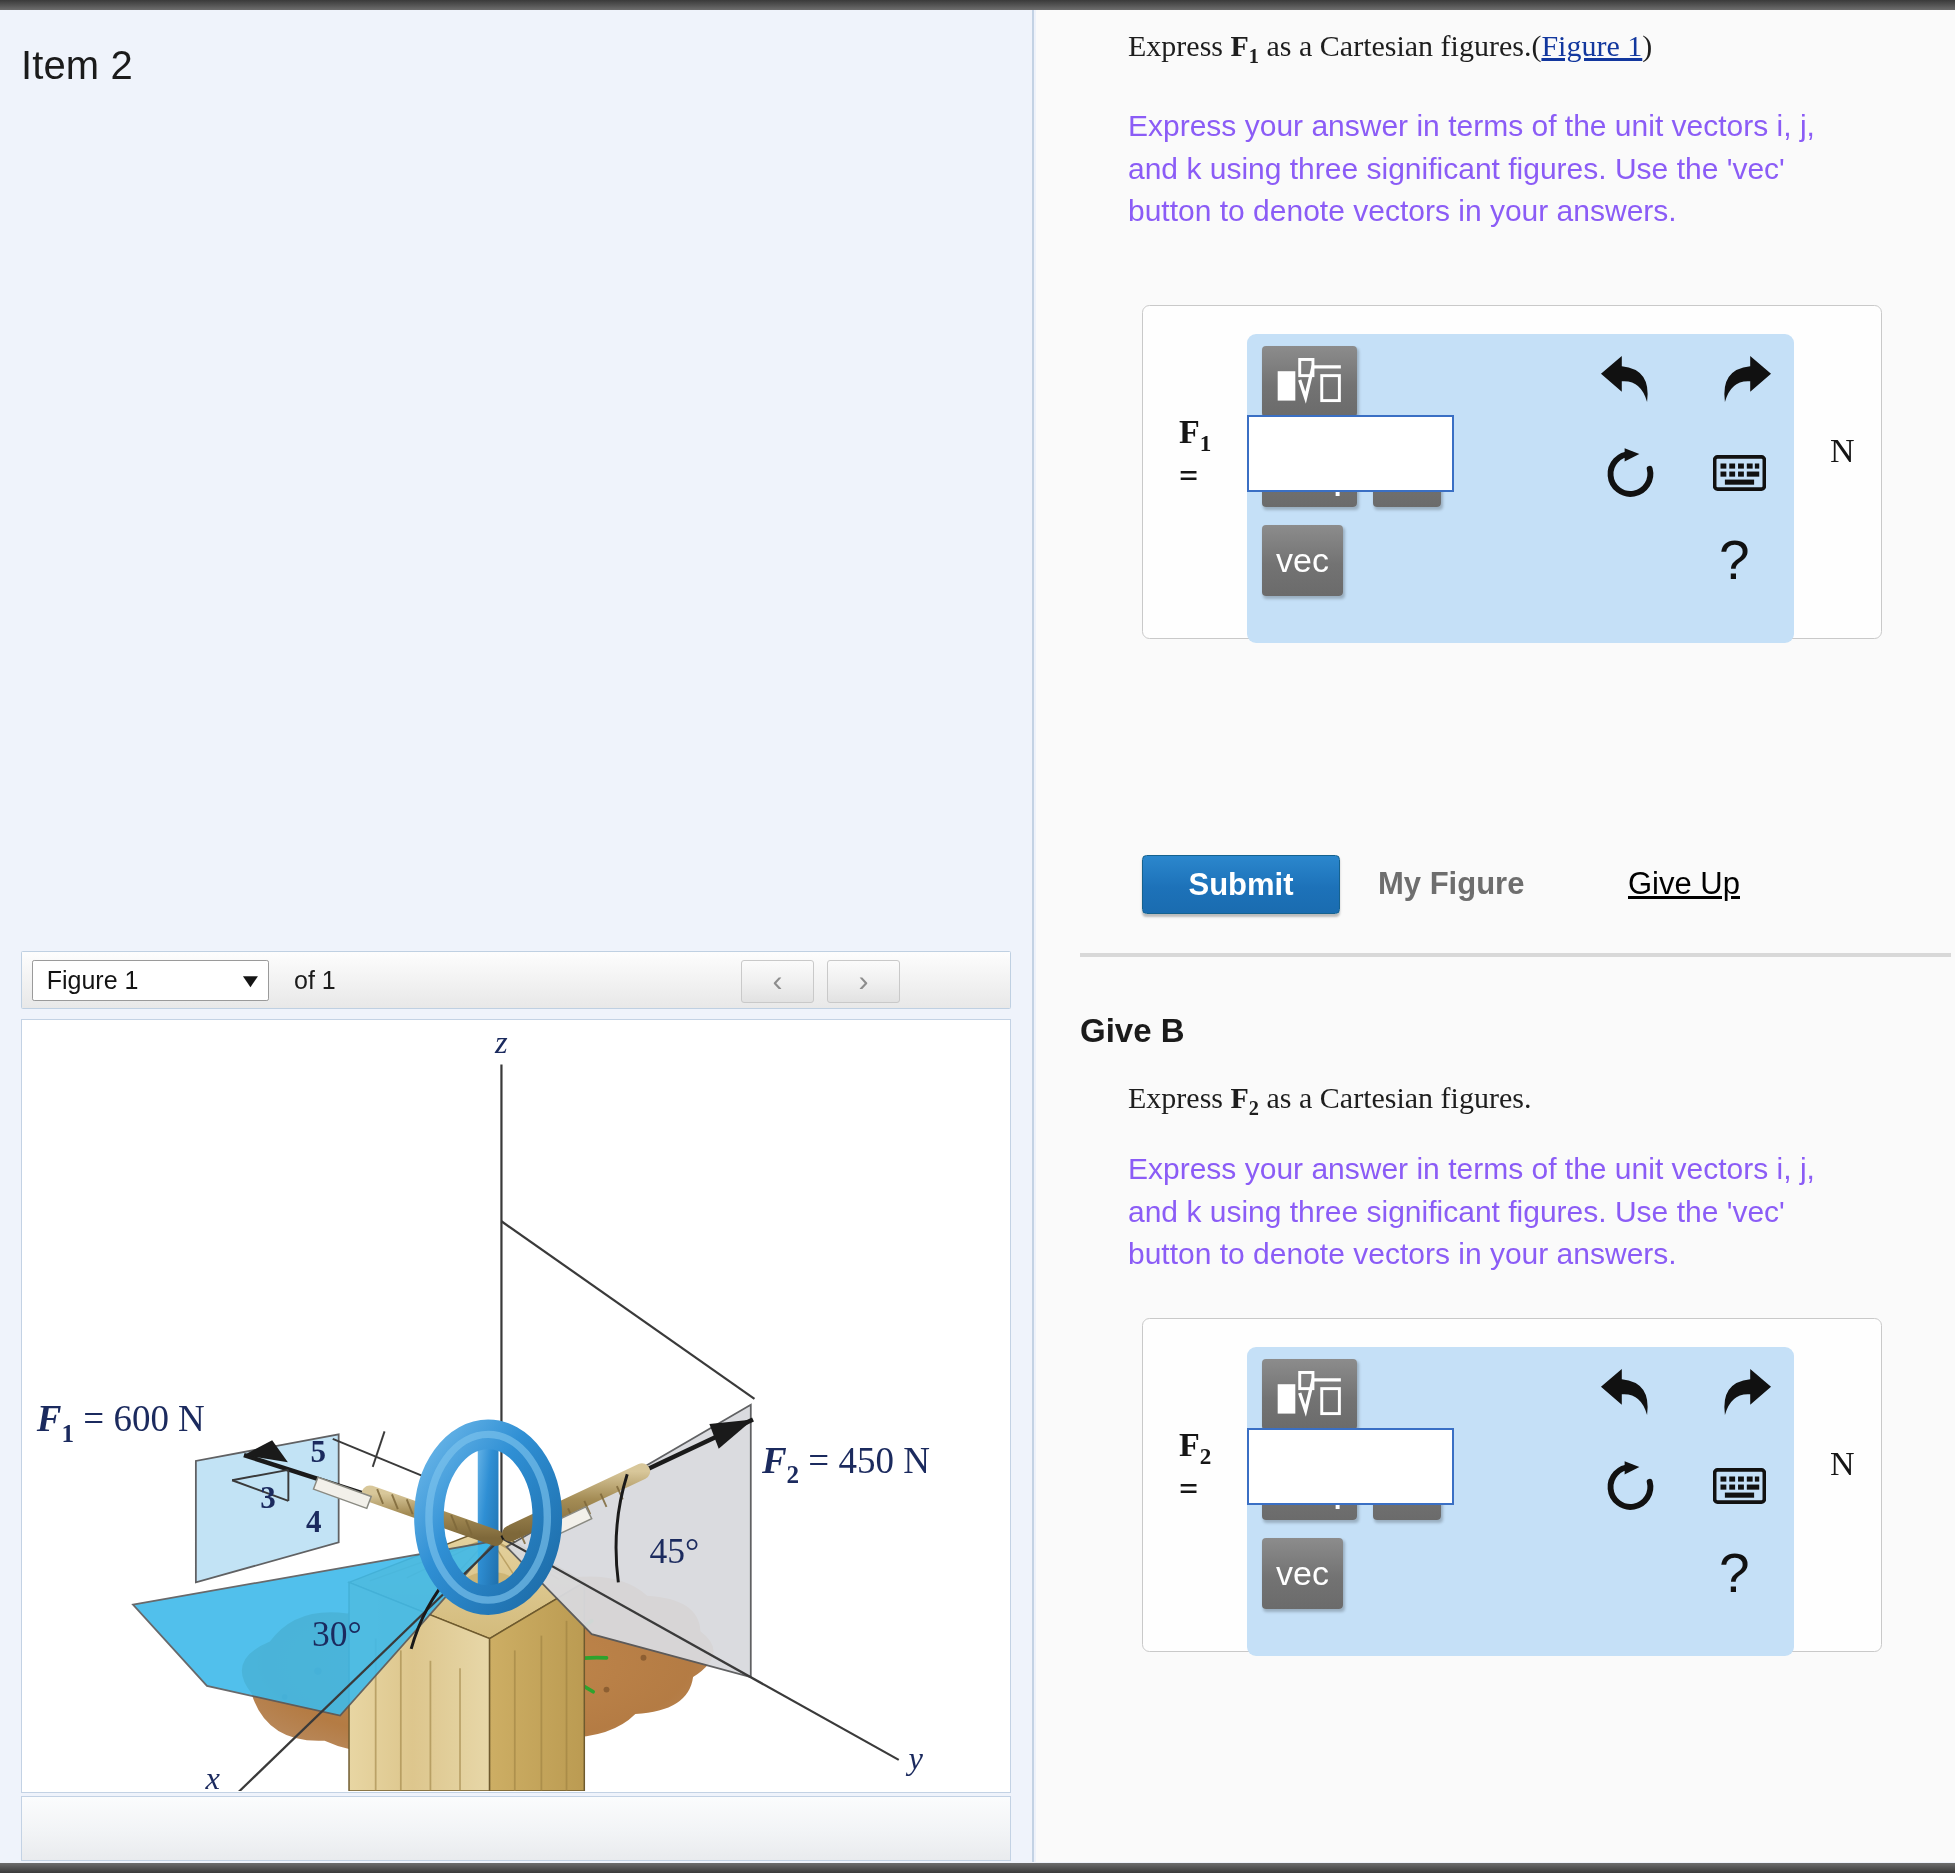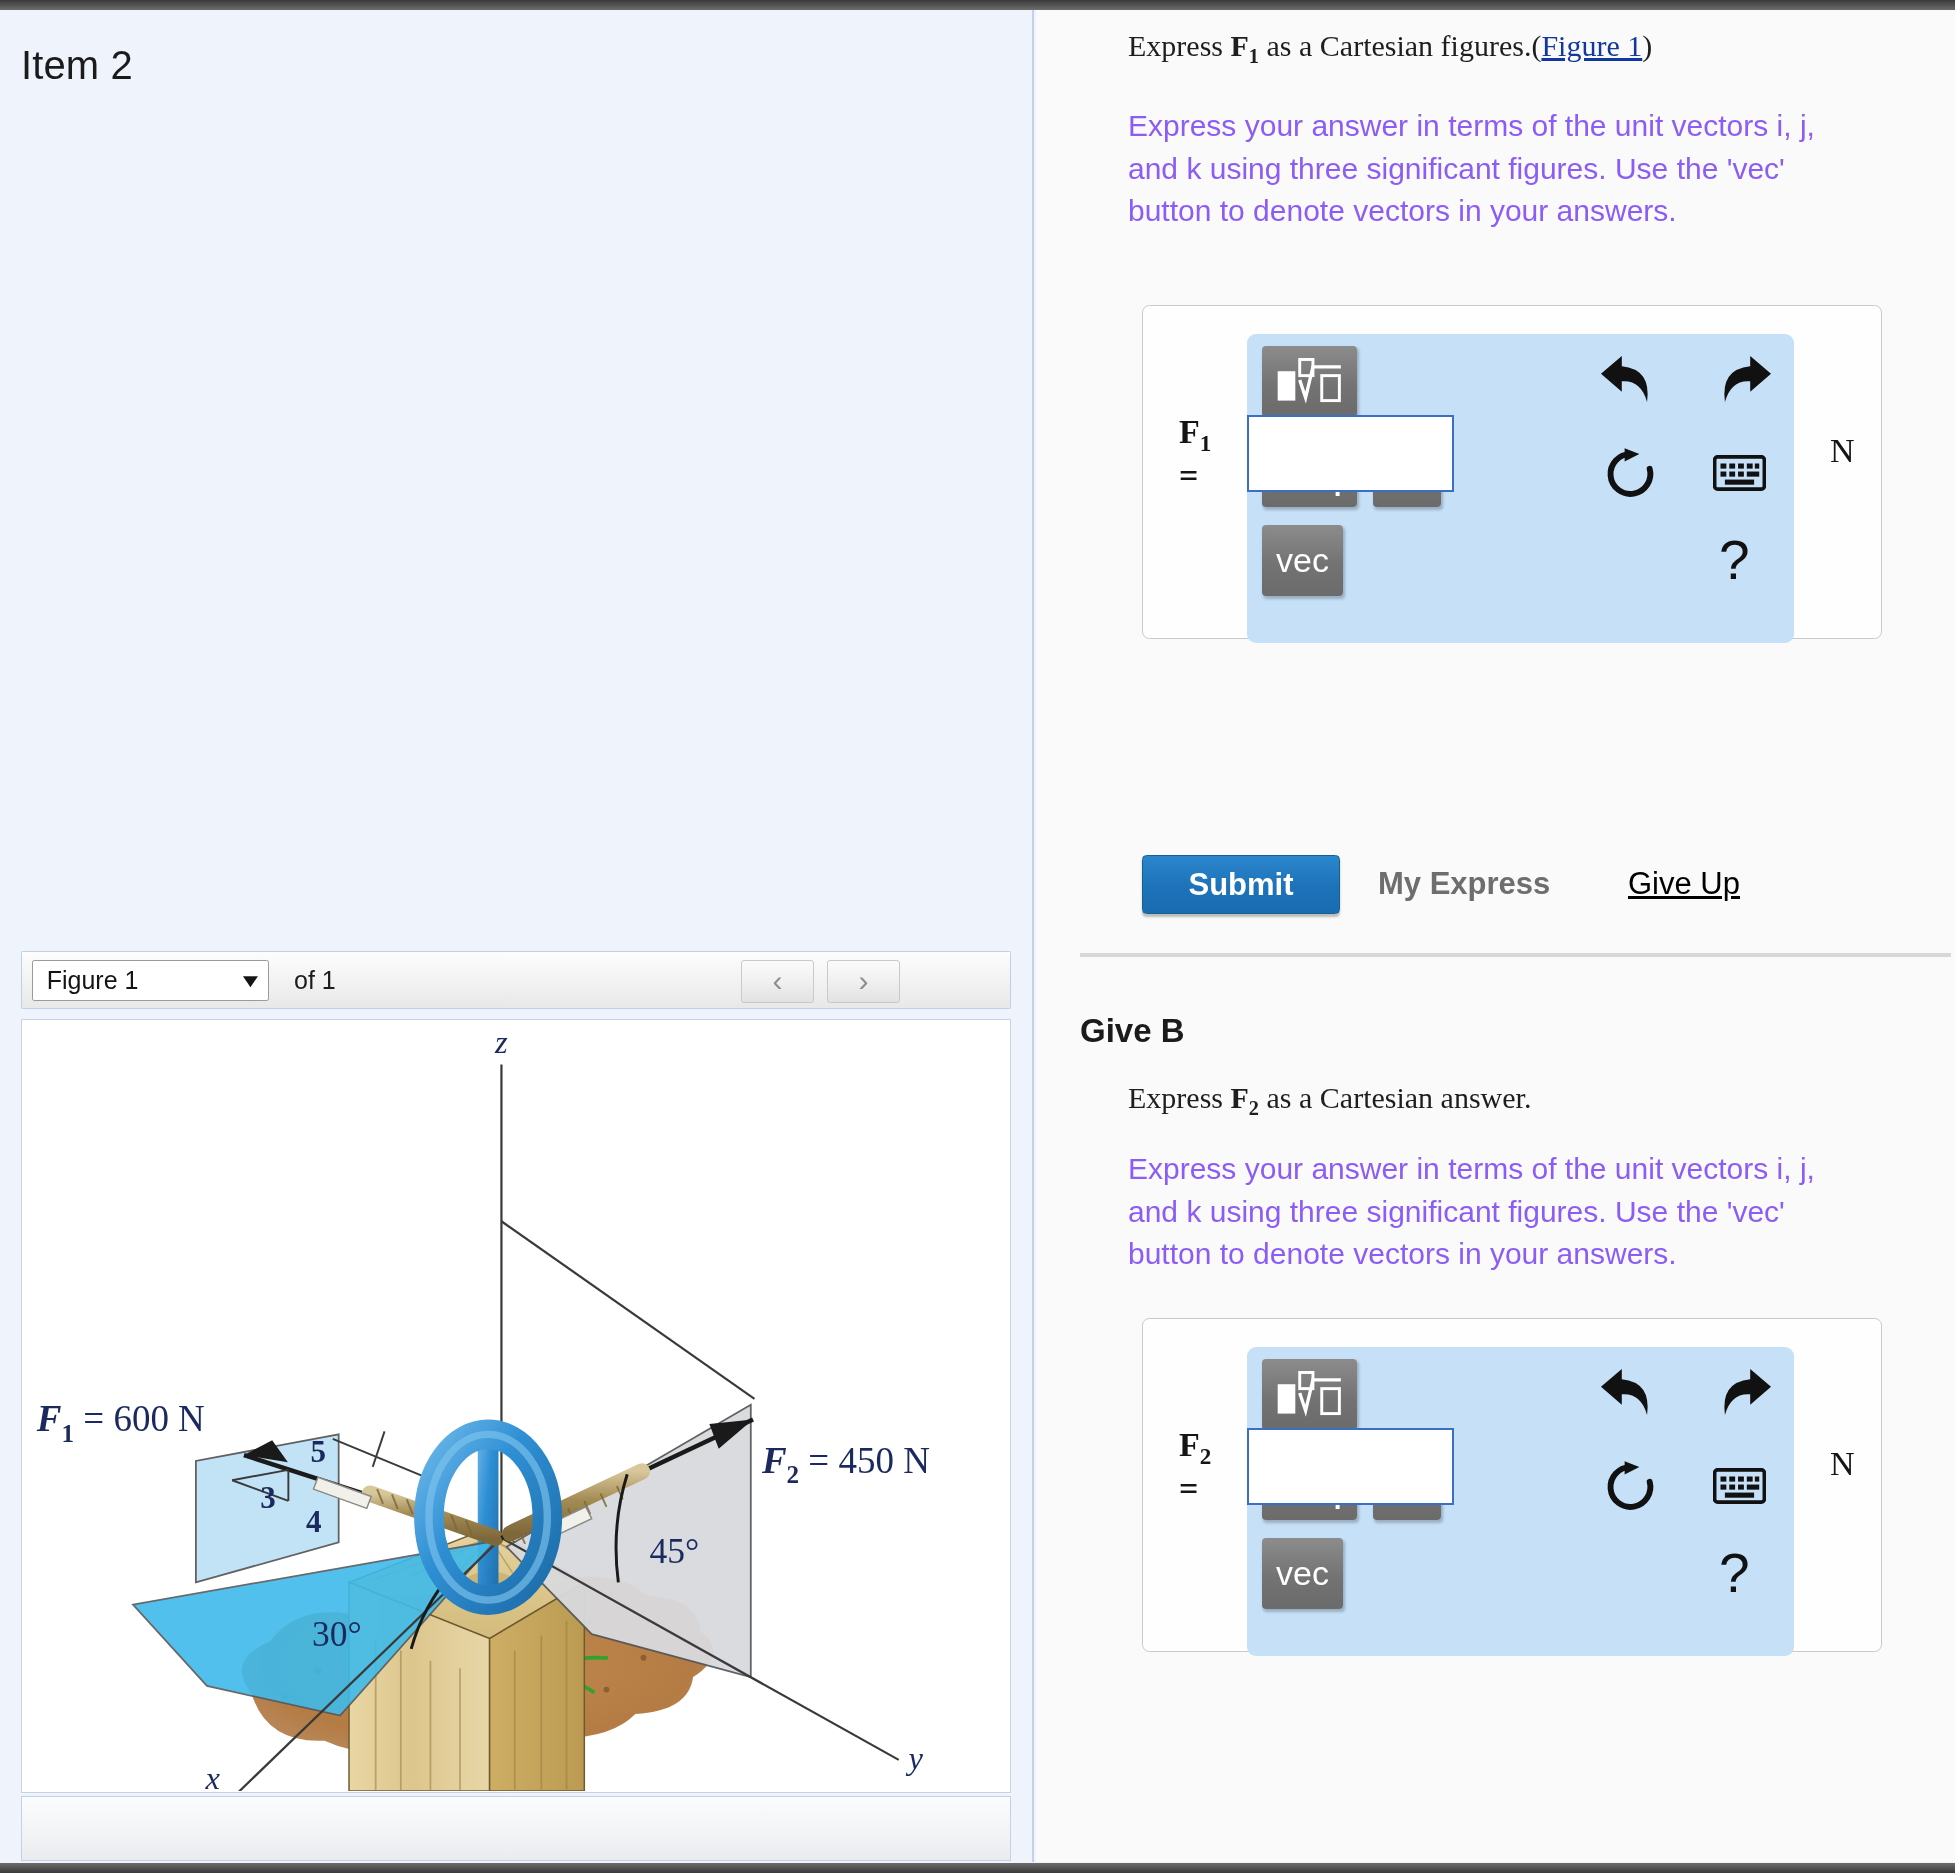--- a/index.html
+++ b/index.html
@@ -418,29 +418,29 @@
 
   <div class="ans-lbl" style="top:109px;">
     <div><span class="serif-bold">F</span><sub>1</sub></div>
     <div style="margin-top:4.4px;">=</div>
   </div>
   <input class="ans-input" style="top: 109px;" type="text" value="">
   <div class="ans-unit" style="top:126px;">N</div>
 </div>
 
 <div class="submit-btn" style="top:855px;">Submit</div>
-<div class="myans" style="top:866px;">My Express</div>
+<div class="myans" style="top:866px;">My Figure</div>
 <div class="giveup" style="top:866px;">Give Up</div>
 
 <div class="hrule" style="top:953px;"></div>
 
 <div class="partb-title" style="top:1012px;">Give B</div>
 
 <div class="q-line" style="top:1079px;">
-  <span>Express </span><span class="serif-bold">F</span><sub class="serif-bold">2</sub><span> as a Cartesian answer.</span>
+  <span>Express </span><span class="serif-bold">F</span><sub class="serif-bold">2</sub><span> as a Cartesian figures.</span>
 </div>
 
 <div class="q-bold" style="top:1148px;">Express your answer in terms of the unit vectors i, j, and k using three significant figures. Use the 'vec' button to denote vectors in your answers.</div>
 
 <div class="anscard" style="top:1318px;height:334px;">
   <div class="mathbar">
 
     <div class="mkey sqrt">
       <svg width="68" height="47" viewBox="0 0 92 64">
         <rect x="2" y="18" width="24" height="40" fill="#fff"></rect>

